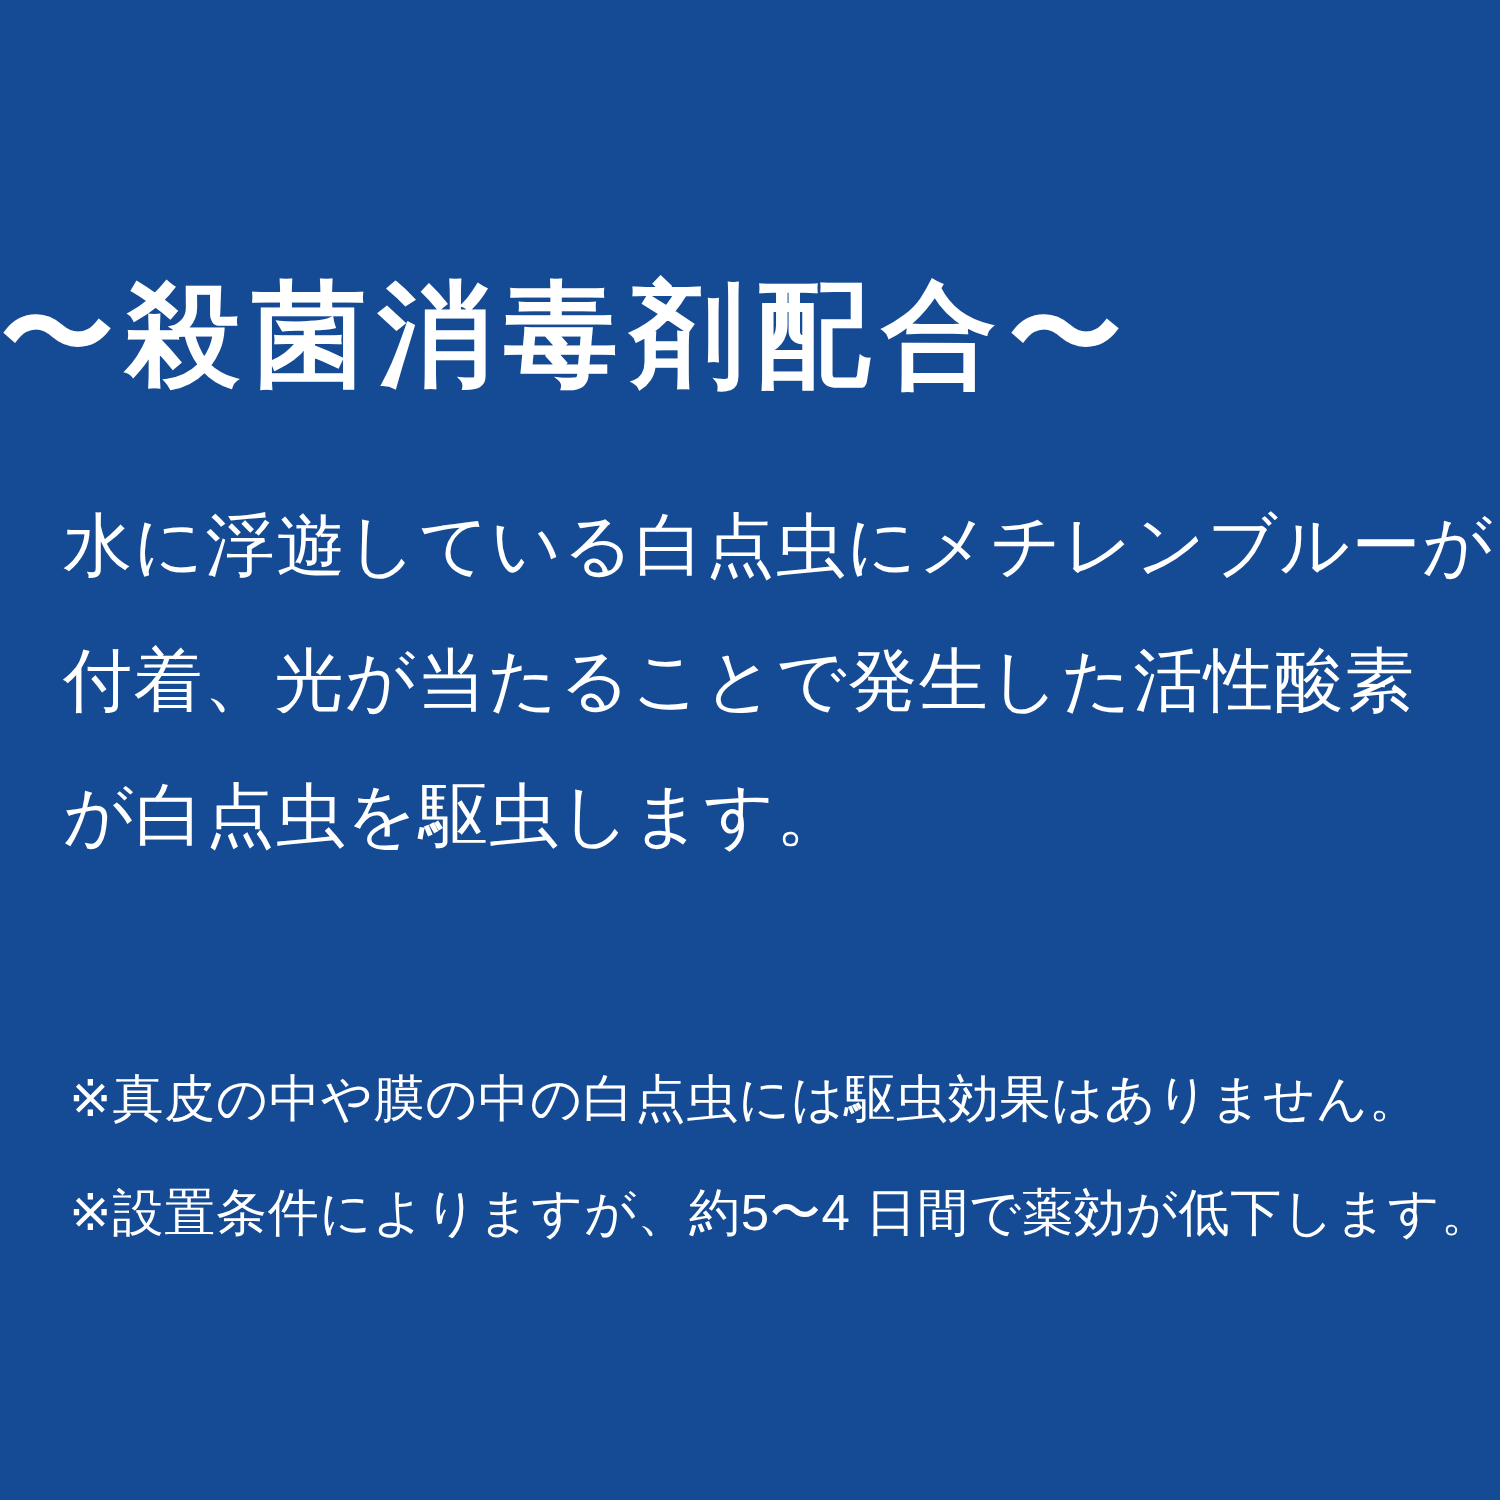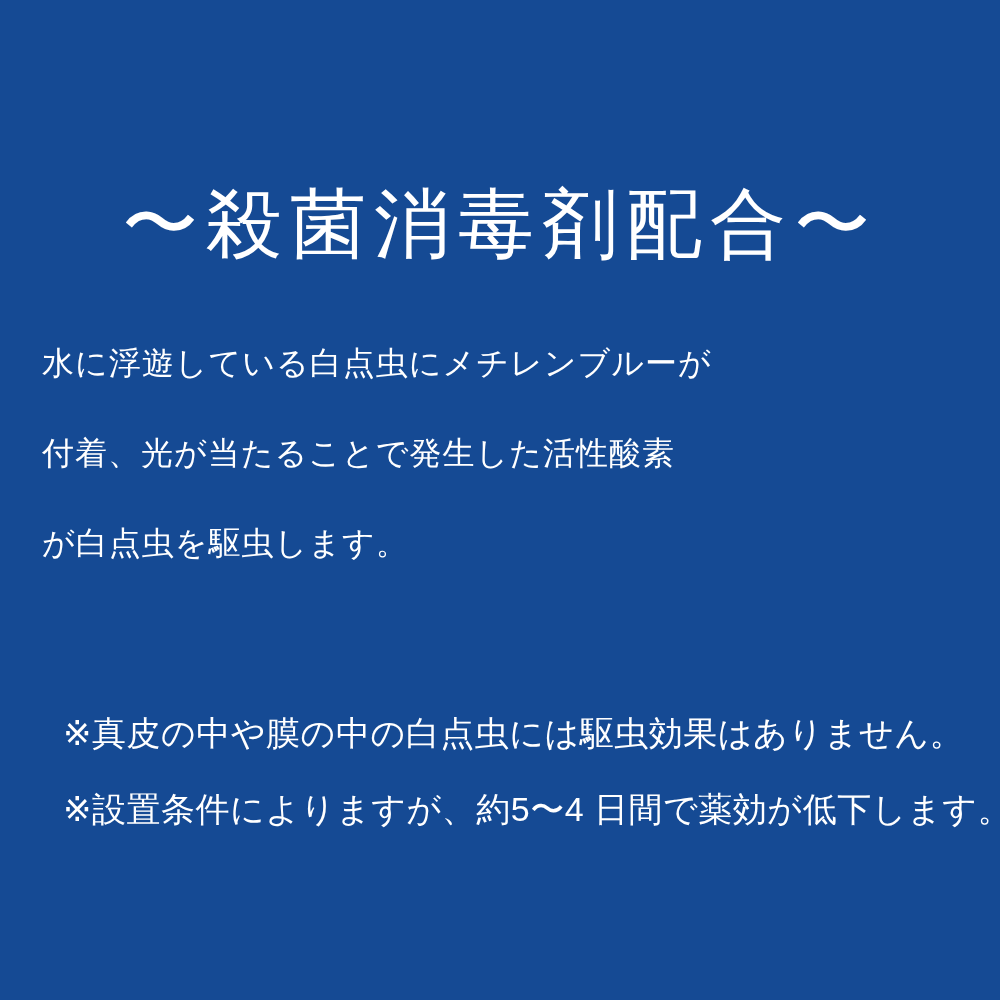--- a/index.html
+++ b/index.html
@@ -17,50 +17,49 @@
   }
   .canvas {
     position: absolute;
     inset: 0;
   }
   .title {
     position: absolute;
     top: 128px;
     left: 0;
     width: 1000px;
-    text-align: center;
+    text-align: left;
     font-size: 76px;
-    font-weight: normal;
+    font-weight: bold;
     letter-spacing: 8px;
     white-space: nowrap;
     line-height: 90px;
   }
   .body-text {
     position: absolute;
     top: 318px;
     left: 42px;
     width: 930px;
-    font-size: 32px;
+    font-size: 46px;
     font-weight: 500;
     letter-spacing: 1px;
     line-height: 90px;
   }
   .body-line {
     white-space: nowrap;
   }
   .notes {
     position: absolute;
     top: 695px;
     left: 46px;
     width: 930px;
     font-size: 34px;
     font-weight: 500;
     letter-spacing: 0.5px;
     line-height: 76px;
-    margin-left: 17px;
   }
   .note-line {
     white-space: nowrap;
   }
 </style>
 </head>
 <body style="background: rgb(21, 74, 148); color: rgb(255, 255, 255);">
 
 <div class="canvas">
 

